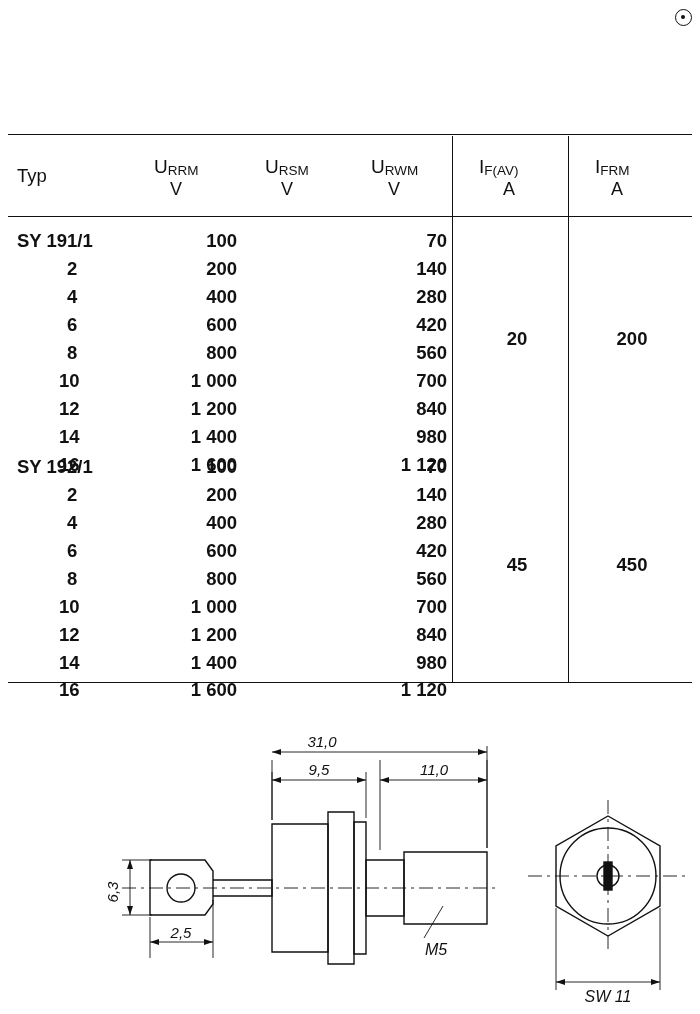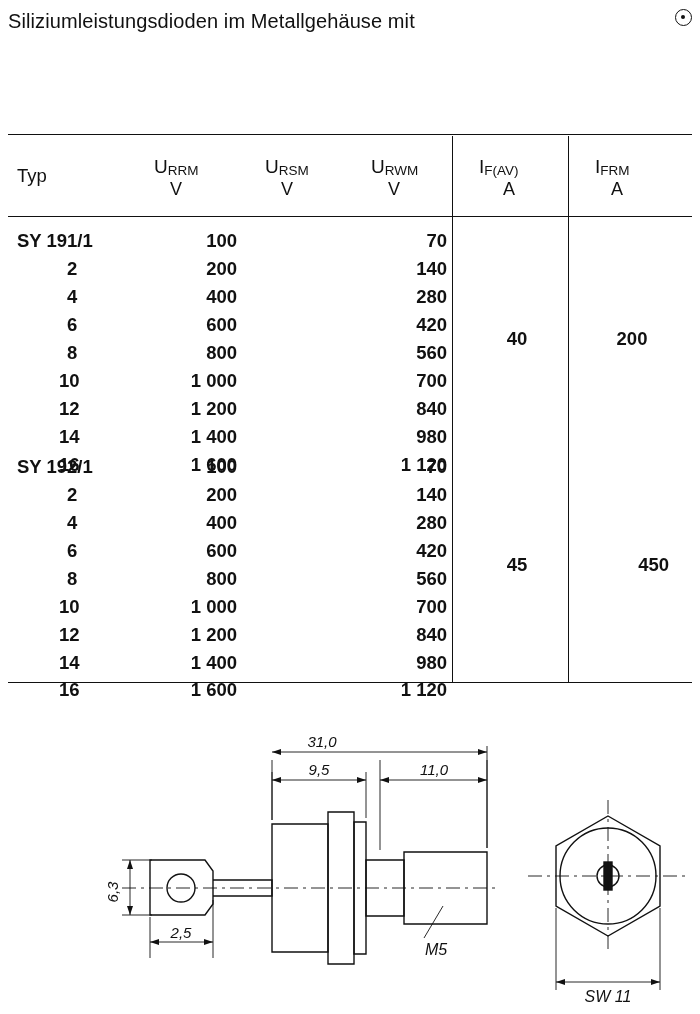--- a/index.html
+++ b/index.html
@@ -125,21 +125,20 @@
   }
   svg { display: block; }
 </style>
 </head>
 <body>
 
 <div class="page">
 
   <div class="header">
     <div class="subtitle">
-      <div>Siliziumleistungsdioden im Metallgehäuse mit</div>
     </div>
   </div>
   <div class="circle-mark"></div>
 
   <div class="rule" id="rule-top"></div>
   <div class="rule thin" id="rule-head"></div>
   <div class="rule" id="rule-bottom"></div>
 
   <div class="vline" style="left:452px; top:136px; height:546px;"></div>
   <div class="vline" style="left:568px; top:136px; height:546px;"></div>
@@ -204,21 +203,21 @@
     <div class="cell b r" style="left:345px; top:264px; width:85px;">840</div>
 
     <div class="cell b" style="left:42px;  top:292px;">14</div>
     <div class="cell b r" style="left:135px; top:292px; width:85px;">1 400</div>
     <div class="cell b r" style="left:345px; top:292px; width:85px;">980</div>
 
     <div class="cell b" style="left:42px;  top:320px;">16</div>
     <div class="cell b r" style="left:135px; top:320px; width:85px;">1 600</div>
     <div class="cell b r" style="left:345px; top:320px; width:85px;">1 120</div>
 
-    <div class="cell b" style="left:462px; top:194px; width:76px; text-align:center;">40</div>
+    <div class="cell b" style="left:462px; top:194px; width:76px; text-align:center;">20</div>
     <div class="cell b" style="left:578px; top:194px; width:74px; text-align:center;">200</div>
 
     <div class="cell b" style="left:0px;   top:322px;">SY 192/1</div>
     <div class="cell b r" style="left:135px; top:322px; width:85px;">100</div>
     <div class="cell b r" style="left:345px; top:322px; width:85px;">70</div>
 
     <div class="cell b" style="left:50px;  top:350px;">2</div>
     <div class="cell b r" style="left:135px; top:350px; width:85px;">200</div>
     <div class="cell b r" style="left:345px; top:350px; width:85px;">140</div>
 
@@ -244,21 +243,21 @@
 
     <div class="cell b" style="left:42px;  top:518px;">14</div>
     <div class="cell b r" style="left:135px; top:518px; width:85px;">1 400</div>
     <div class="cell b r" style="left:345px; top:518px; width:85px;">980</div>
 
     <div class="cell b" style="left:42px;  top:545px;">16</div>
     <div class="cell b r" style="left:135px; top:545px; width:85px;">1 600</div>
     <div class="cell b r" style="left:345px; top:545px; width:85px;">1 120</div>
 
     <div class="cell b" style="left:462px; top:420px; width:76px; text-align:center;">45</div>
-    <div class="cell b" style="left:578px; top:420px; width:74px; text-align:right;">450</div>
+    <div class="cell b" style="left:578px; top:420px; width:74px; text-align:center;">450</div>
   </div>
 
   <div class="drawing">
     <svg width="700" height="314" viewBox="0 0 700 314">
       <g fill="none" stroke="#111" stroke-width="1.4" stroke-linejoin="miter">
 
         <path d="M150 160 L150 215 L205 215 L213 204 L213 171 L205 160 Z"></path>
         <circle cx="181" cy="188" r="14"></circle>
 
         <path d="M213 180 L272 180 L272 196 L213 196"></path>

